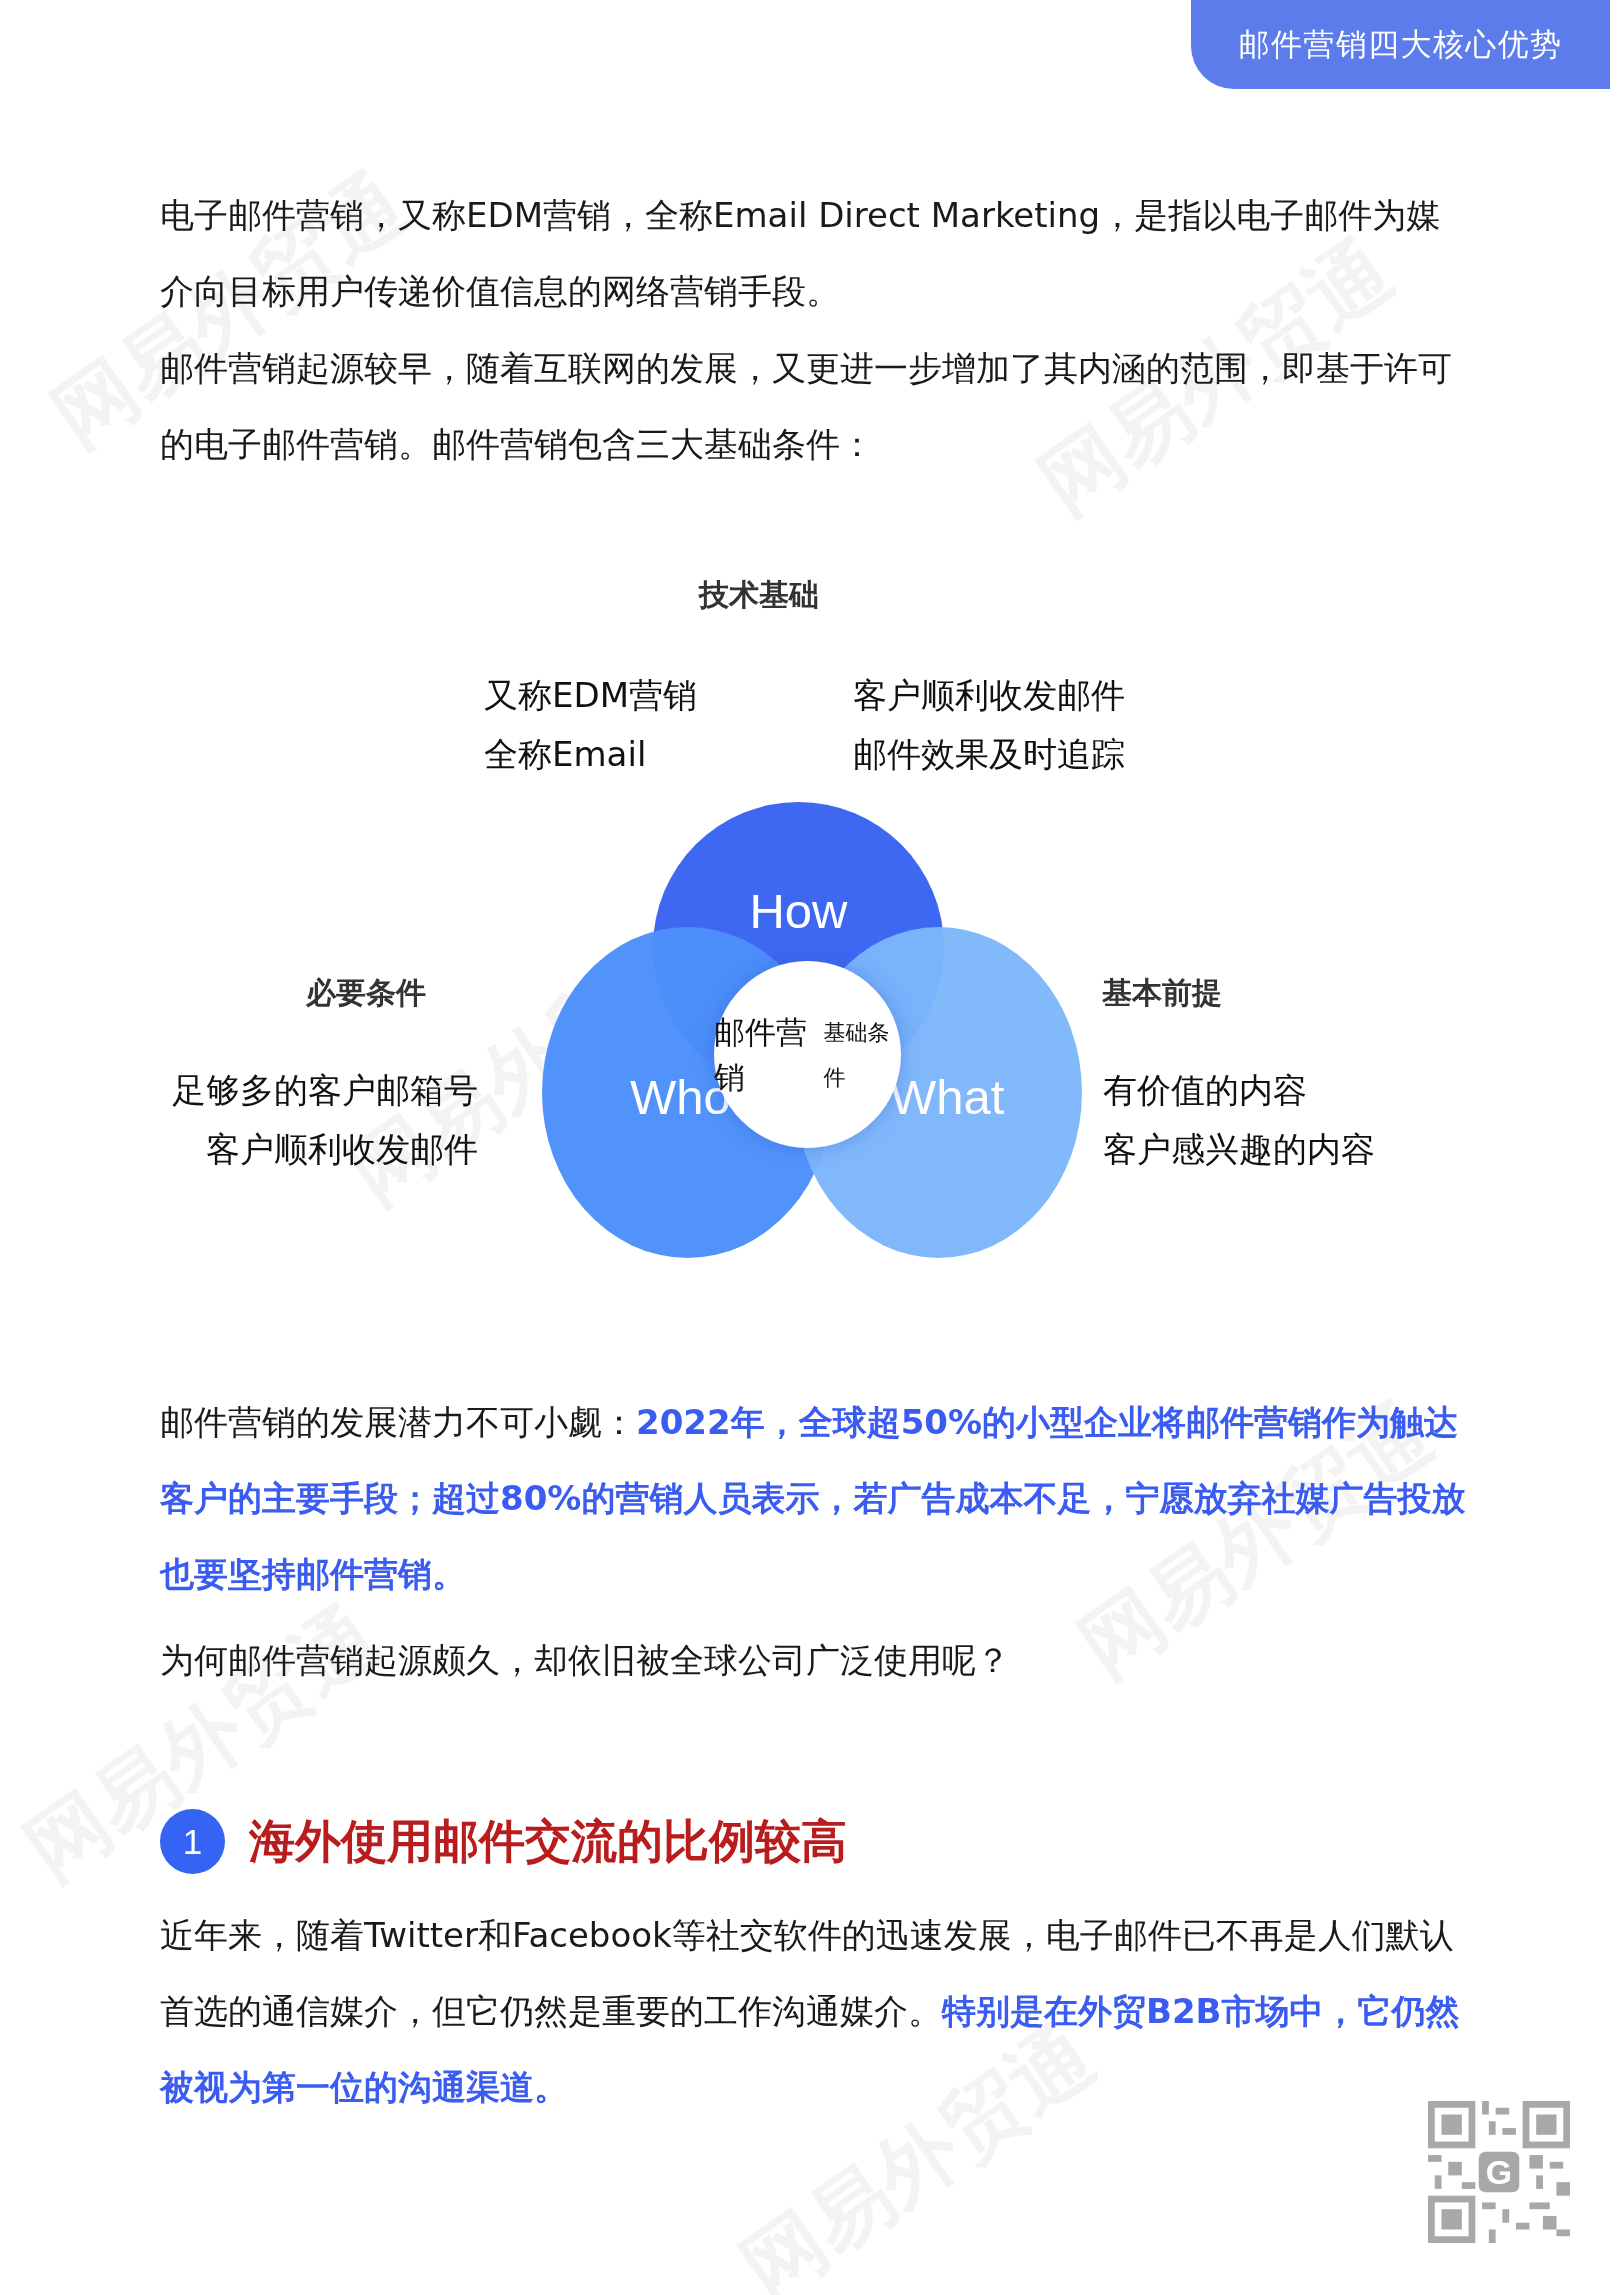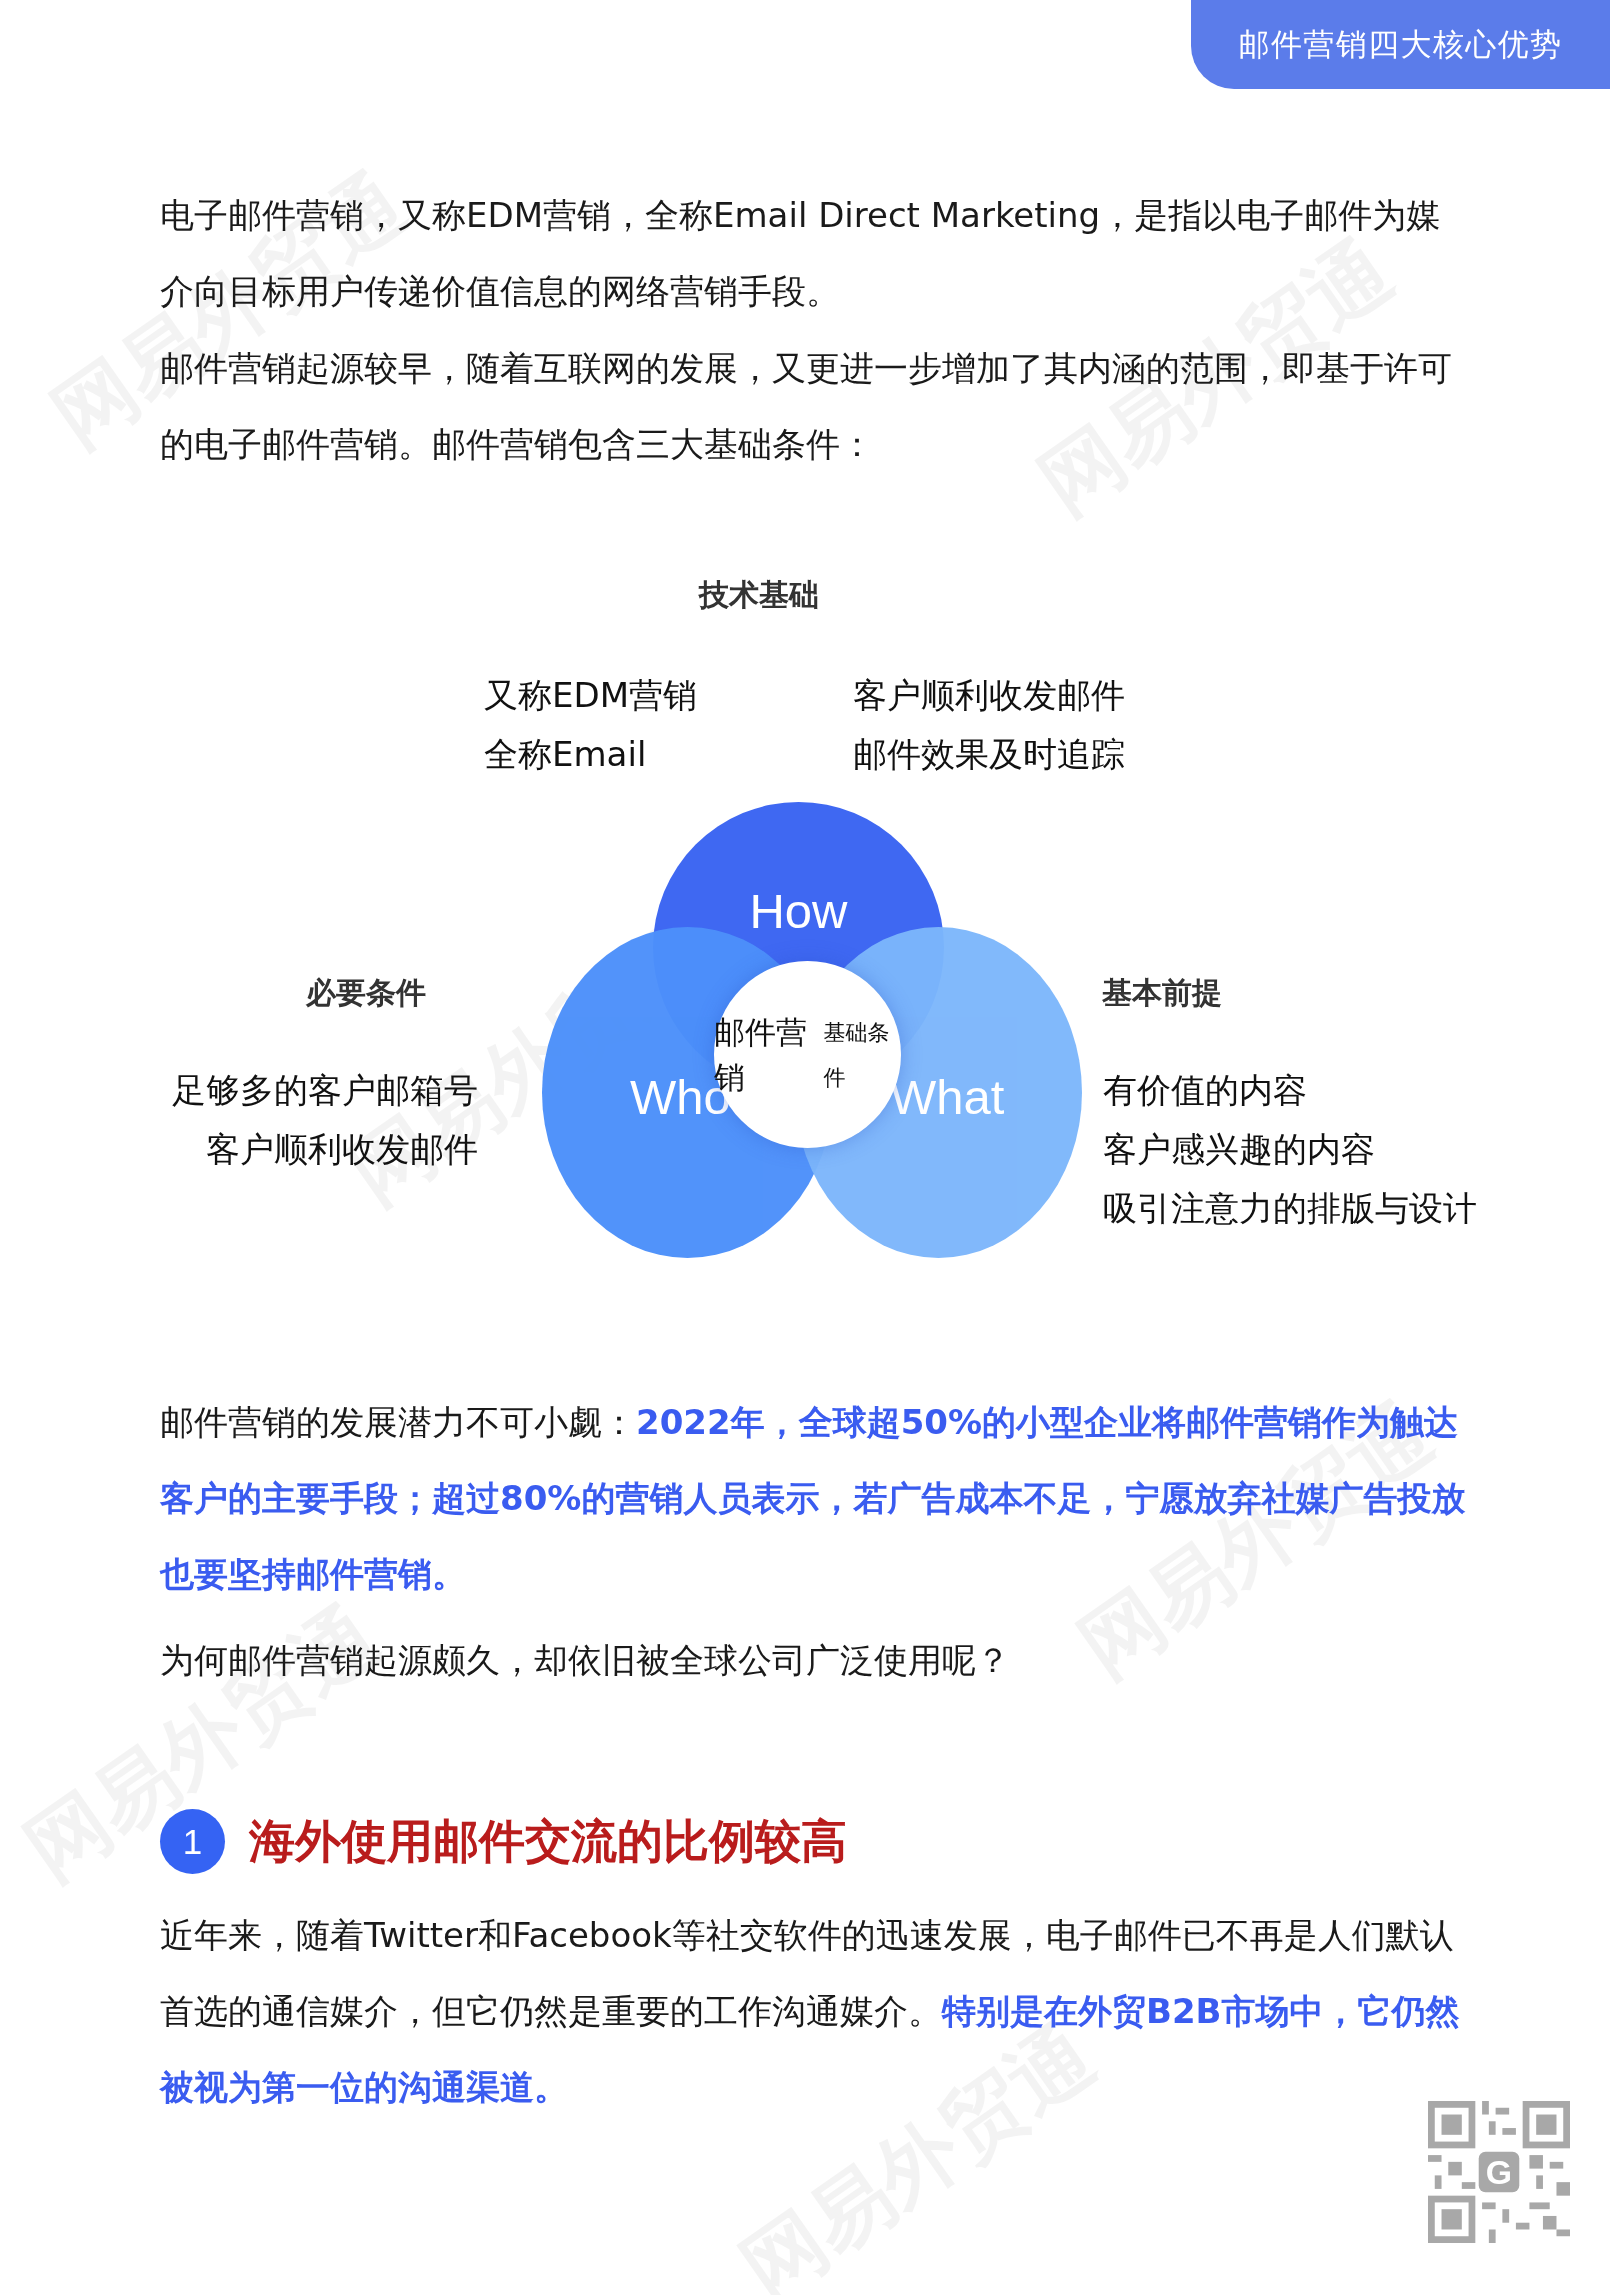--- a/index.html
+++ b/index.html
@@ -63,21 +63,20 @@
   <div class="diag-title" style="left:306px;top:973px;">必要条件</div>
   <div class="diag-text" style="right:1144px;top:1061px;text-align:right;">
     <div>足够多的客户邮箱号</div>
     <div>客户顺利收发邮件</div>
   </div>
 
   <div class="diag-title" style="left:1102px;top:973px;">基本前提</div>
   <div class="diag-text" style="left:1103px;top:1061px;">
     <div>有价值的内容</div>
     <div>客户感兴趣的内容</div>
-    <div>吸引注意力的排版与设计</div>
   </div>
 
   <div class="circle" style="left:653px;top:802px;width:291px;height:291px;background:#3f68f2;">
     <span style="top:81px;">How</span>
   </div>
   <div class="circle" style="left:542px;top:927px;width:291px;height:331px;background:#4c90fa;opacity:0.97;">
     <span style="top:142px;left:88px;">Who</span>
   </div>
   <div class="circle" style="left:795px;top:927px;width:287px;height:331px;background:#7cb6fb;opacity:0.96;">
     <span style="top:142px;left:95px;">What</span>

